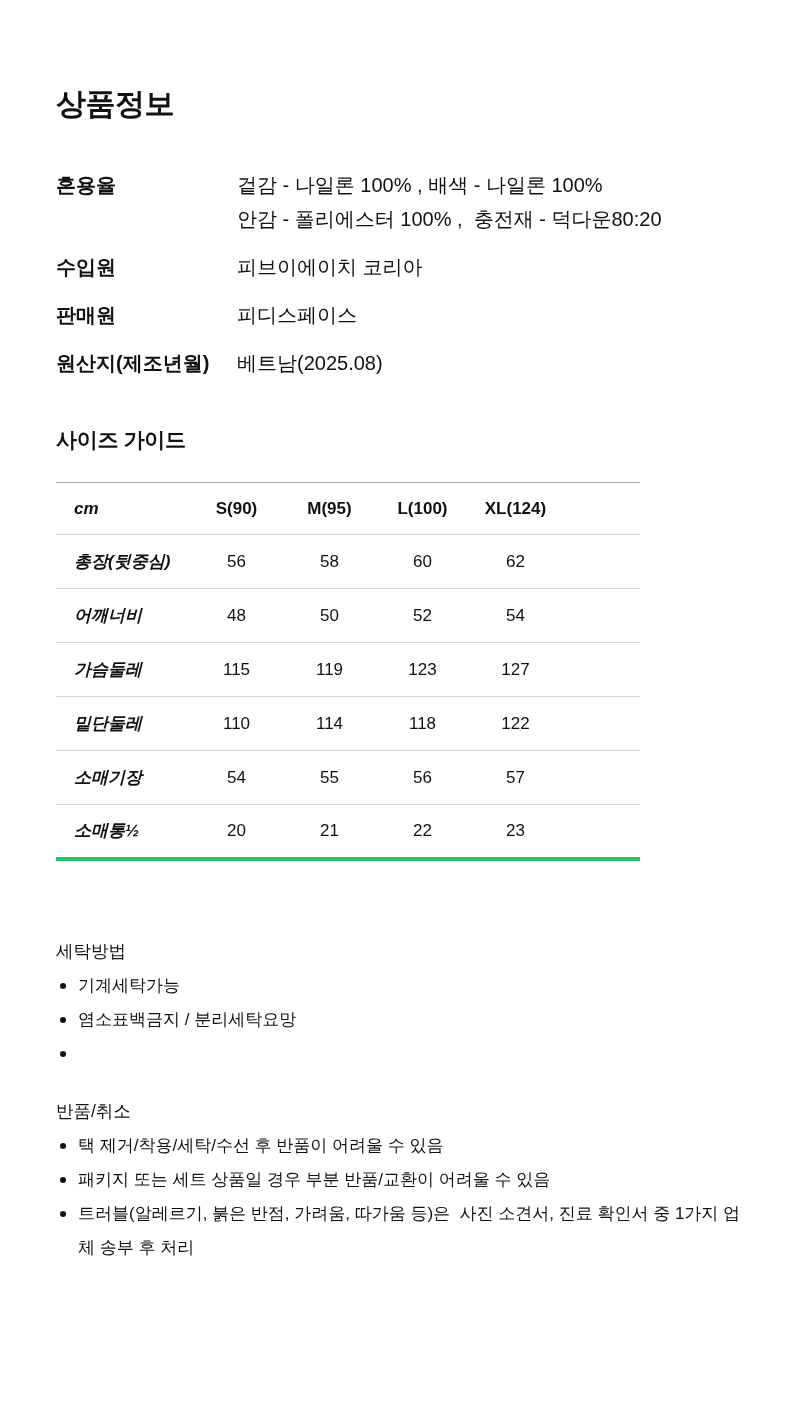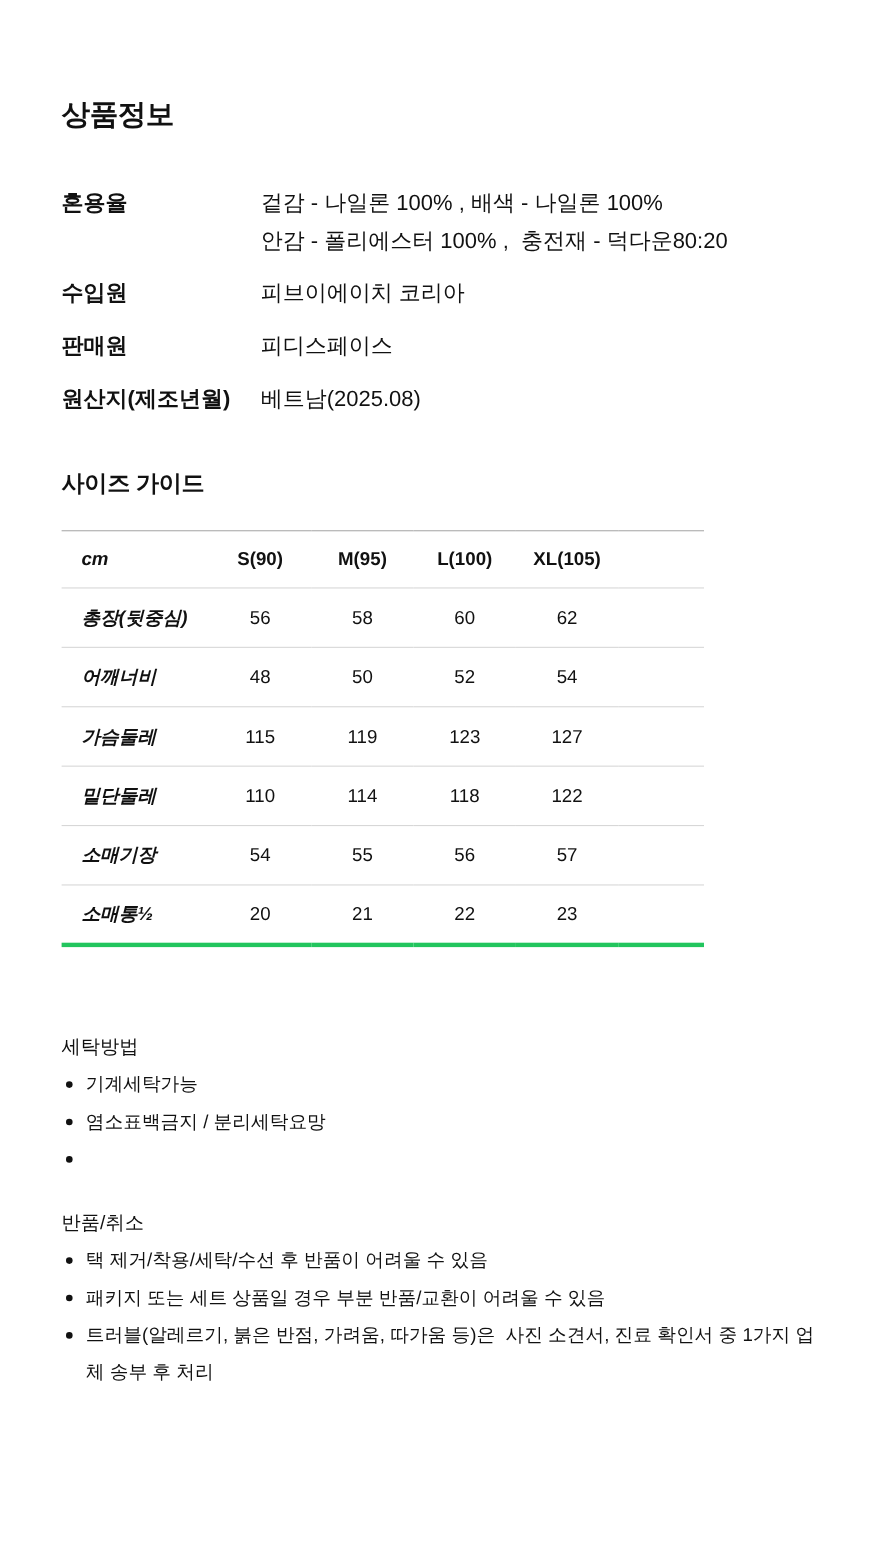--- a/index.html
+++ b/index.html
@@ -8,21 +8,21 @@
     width: 800px;
     height: 1417px;
     background: #ffffff;
     color: #111111;
     font-family: "Liberation Sans", sans-serif;
     -webkit-font-smoothing: antialiased;
   }
   .page { padding: 86px 56px 0 56px; width: 800px; }
 
   .page-title {
-    font-size: 26px;
+    font-size: 30px;
     font-weight: 700;
     line-height: 36px;
     letter-spacing: -0.5px;
     margin: 0 0 46px 0;
   }
 
   
   .info-rows { margin: 0; }
   .info-row {
     display: flex;
@@ -145,21 +145,21 @@
         <col style="width:93px">
         <col style="width:93px">
         <col style="width:78px">
       </colgroup>
       <thead>
         <tr>
             <th class="col-unit">cm</th>
             <th class="col-size">S(90)</th>
             <th class="col-size">M(95)</th>
             <th class="col-size">L(100)</th>
-            <th class="col-size">XL(105)</th>
+            <th class="col-size">XL(124)</th>
             <th class="col-spacer"></th>
           </tr>
       </thead>
       <tbody>
           <tr>
             <th class="row-label">총장(뒷중심)</th>
             <td class="val">56</td>
             <td class="val">58</td>
             <td class="val">60</td>
             <td class="val">62</td>

